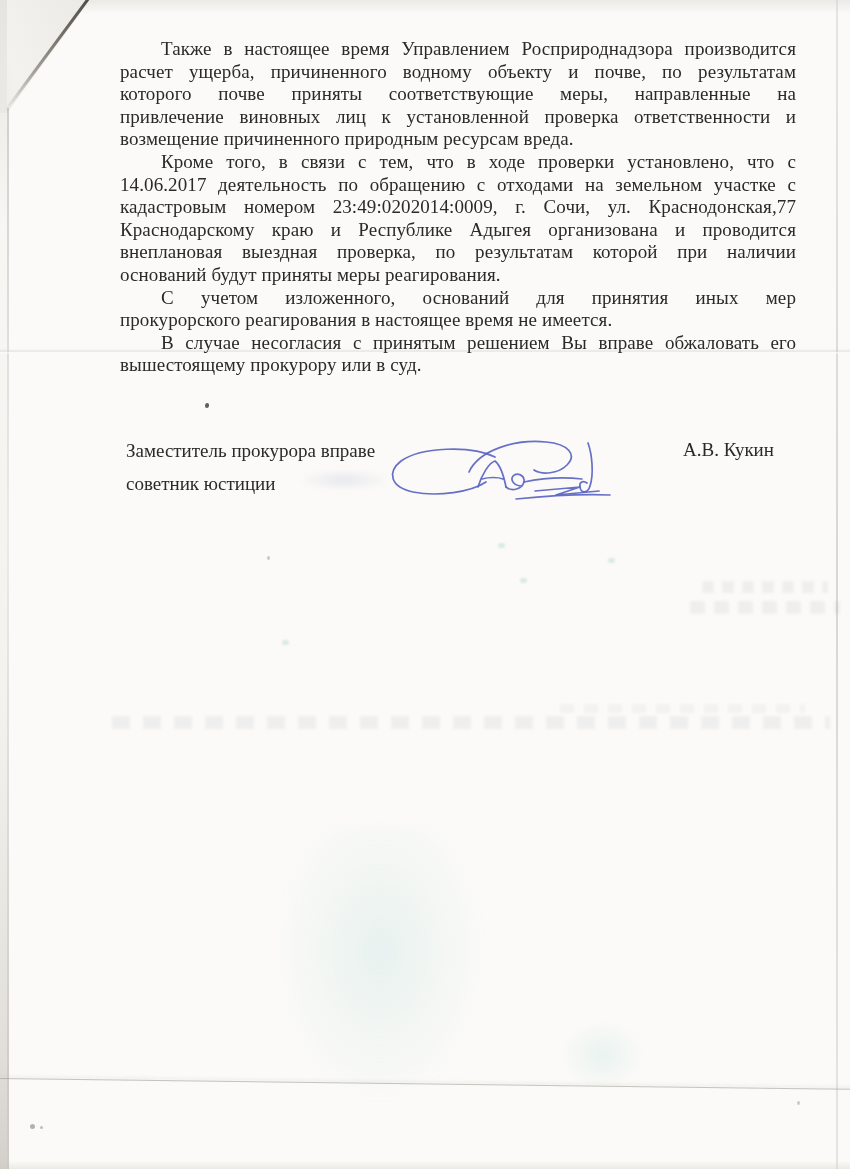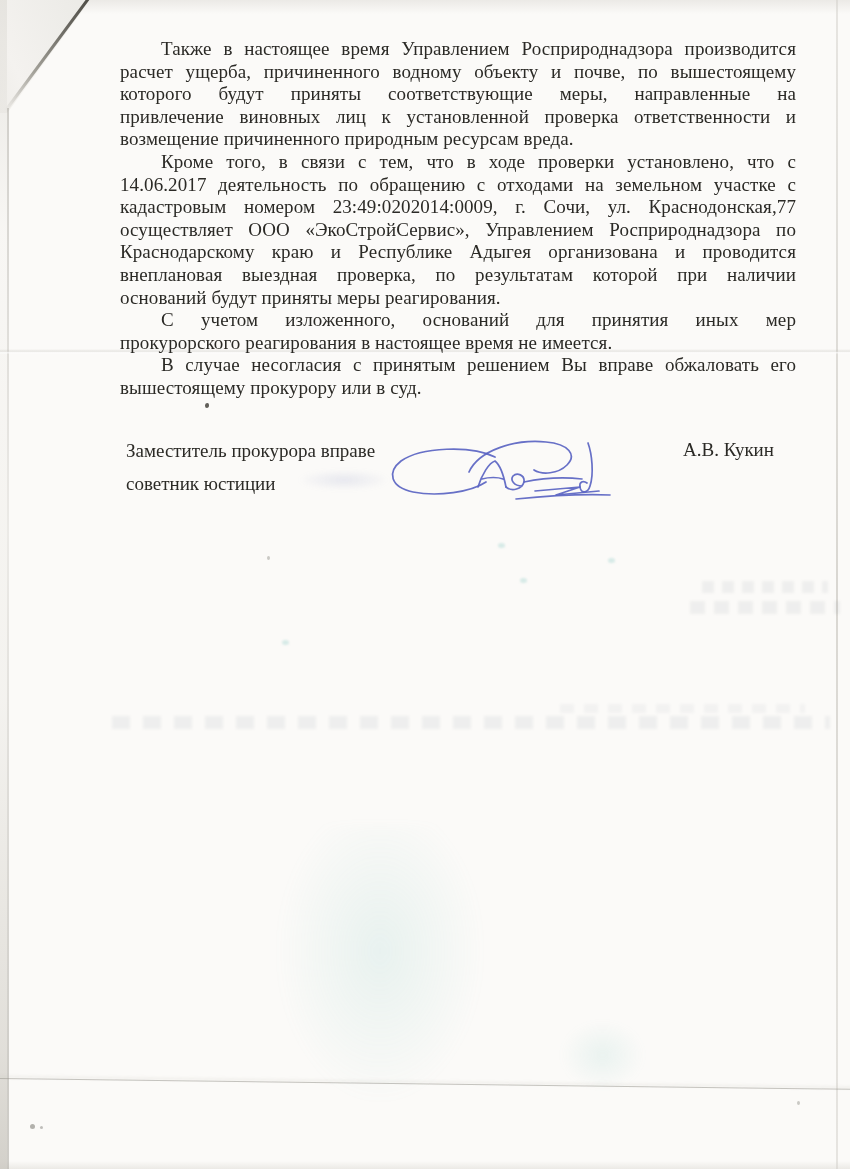--- a/index.html
+++ b/index.html
@@ -112,30 +112,29 @@
   <div class="cyan-speck" style="left:520px;top:578px;"></div>
   <div class="cyan-speck" style="left:282px;top:640px;"></div>
   <div class="ink-dot"></div>
   <div class="speck-pair"></div>
   <div class="speck-tiny" style="left:267px;top:556px;"></div>
   <div class="speck-tiny" style="left:797px;top:1101px;"></div>
 
   <div class="body-text">
       <div class="para">
         <div class="tline first">Также в настоящее время Управлением Росприроднадзора производится</div>
-        <div class="tline">расчет ущерба, причиненного водному объекту и почве, по вышестоящему</div>
-        <div class="tline">которого будут приняты соответствующие меры, направленные на</div>
+        <div class="tline">расчет ущерба, причиненного водному объекту и почве, по результатам</div>
+        <div class="tline">которого почве приняты соответствующие меры, направленные на</div>
         <div class="tline">привлечение виновных лиц к установленной проверка ответственности и</div>
         <div class="tline last">возмещение причиненного природным ресурсам вреда.</div>
       </div>
       <div class="para">
         <div class="tline first">Кроме того, в связи с тем, что в ходе проверки установлено, что с</div>
         <div class="tline">14.06.2017 деятельность по обращению с отходами на земельном участке с</div>
         <div class="tline">кадастровым номером 23:49:0202014:0009, г. Сочи, ул. Краснодонская,77</div>
-        <div class="tline">осуществляет ООО «ЭкоСтройСервис», Управлением Росприроднадзора по</div>
         <div class="tline">Краснодарскому краю и Республике Адыгея организована и проводится</div>
         <div class="tline">внеплановая выездная проверка, по результатам которой при наличии</div>
         <div class="tline last">оснований будут приняты меры реагирования.</div>
       </div>
       <div class="para">
         <div class="tline first">С учетом изложенного, оснований для принятия иных мер</div>
         <div class="tline last">прокурорского реагирования в настоящее время не имеется.</div>
       </div>
       <div class="para">
         <div class="tline first">В случае несогласия с принятым решением Вы вправе обжаловать его</div>

